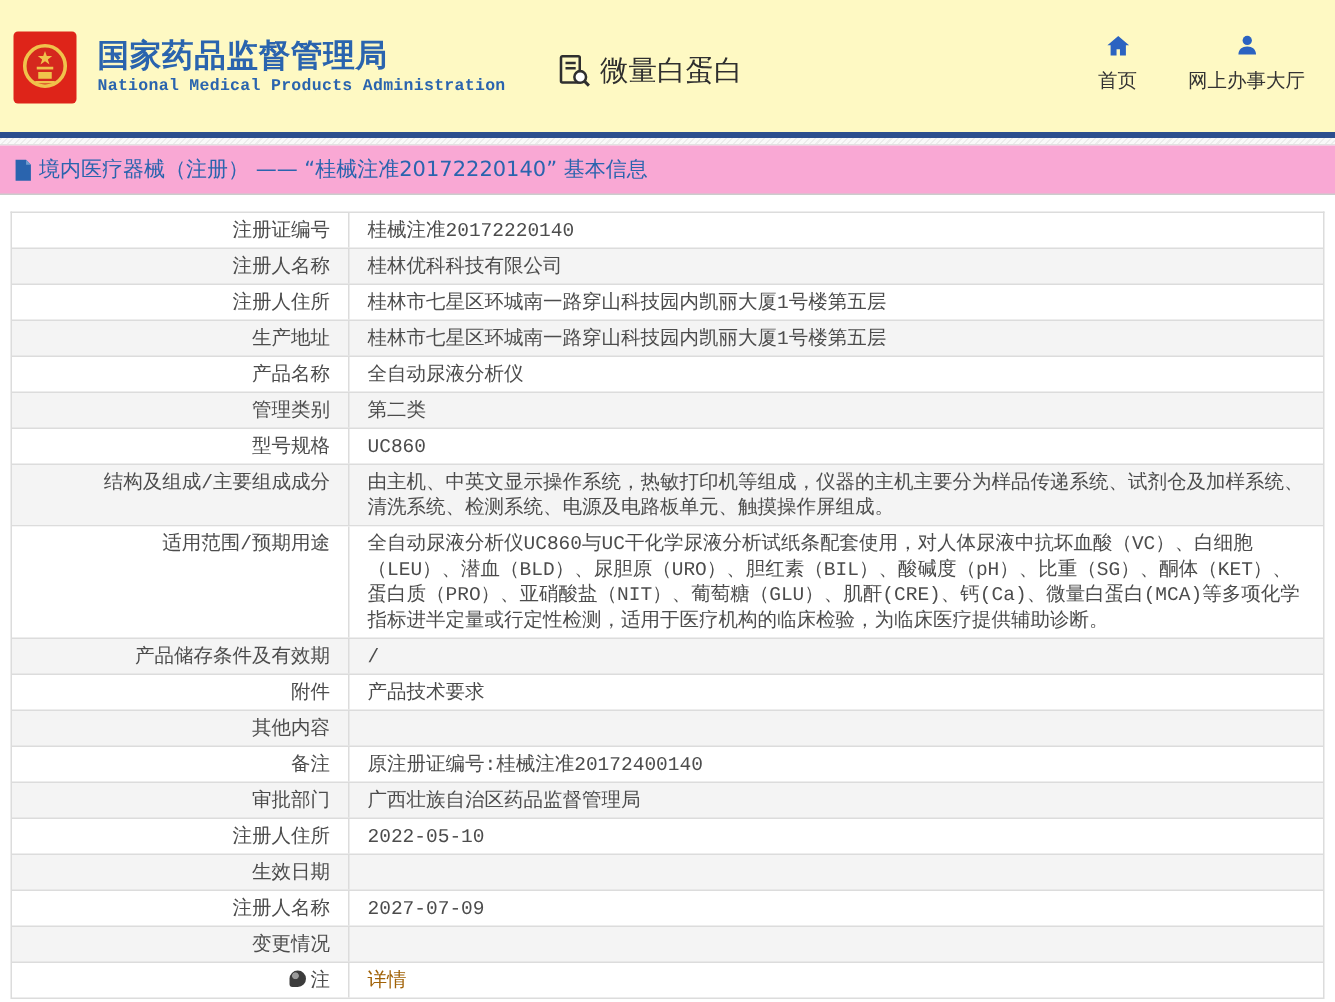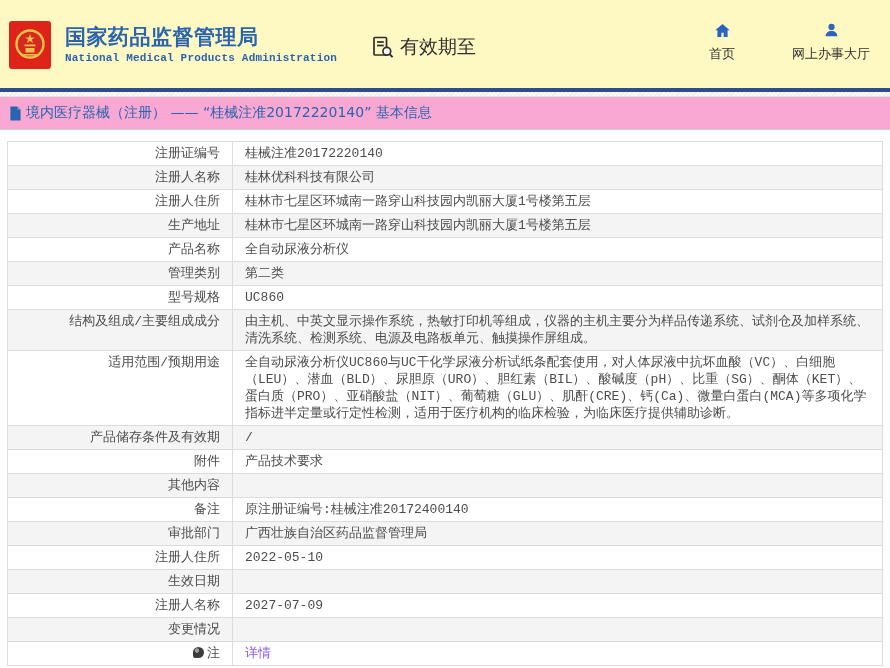--- a/index.html
+++ b/index.html
@@ -14,41 +14,41 @@
   .logo {
     width:42px; height:48px; margin-left:9px; margin-top:2px;
     background:#de2419; border-radius:3px;
     display:flex; align-items:center; justify-content:center; cursor:pointer;
   }
   .title-block { margin-left:14px; }
   .title-cn { font-size:21px; font-weight:bold; color:#2a64ae; letter-spacing:0.5px; line-height:24px; }
   .title-en { font-size:11px; font-weight:bold; color:#2a64ae; margin-top:3px; letter-spacing:0.2px;font-family:Liberation Mono, monospace; }
   .data-query { display:flex; align-items:center; margin-left:34px; margin-top:6px; color:#2f2f2f; font-size:19px; font-weight:500; cursor:pointer; }
   .data-query svg { margin-right:5px; }
-  .top-nav { position:absolute; right:20px; top:22px; display:flex; gap:57px; }
+  .top-nav { position:absolute; right:20px; top:22px; display:flex; gap:34px; }
   .nav-item { display:flex; flex-direction:column; align-items:center; font-size:13px; color:#333; cursor:pointer; }
   .nav-item svg { margin-bottom:6px; }
   
   .blue-line { height:4px; background:#2b4e8e; }
   .texture-strip { height:5px; background:repeating-linear-gradient(135deg,#ececec 0 1px,#f9f9f9 1px 3px); border-bottom:1px solid #e2e2e2; }
   .breadcrumb-bar {
     height:33px; background:#f9a8d4; border-bottom:1px solid #cccccc;
     display:flex; align-items:center; padding-left:9px;
     color:#2a64ae; font-size:14px;
   }
   .breadcrumb-bar svg { margin-right:4px; }
   
   .content { padding:11px 7px 0 7px;font-family:Liberation Mono, monospace; }
   .info-table { border:1px solid #dcdcdc; border-bottom:none; }
   .trow { display:flex; border-bottom:1px solid #dcdcdc; min-height:24px; background:#fff; }
   .trow:nth-child(even) { background:#f4f4f4; }
   .cell { font-size:13px; line-height:17px; color:#4c4c4c; padding:3px 12px; }
   .cell.label { width:225px; flex:0 0 225px; text-align:right; border-right:1px solid #dcdcdc; padding-right:12px; }
   .cell.value { flex:1; }
-  .detail-link { color:#8b5cf6; text-decoration:none; cursor:pointer; }
+  .detail-link { color:#a16207; text-decoration:none; cursor:pointer; }
   .note-icon {
     display:inline-block; width:11px; height:11px; border-radius:50% 50% 50% 2px;
     background:radial-gradient(circle at 36% 32%, #9a9a9a 0 2px, #3c3c3c 2.5px);
     vertical-align:-1px; margin-right:3px;
   }
 </style>
 </head>
 <body>
 
 <div class="header">
@@ -70,21 +70,21 @@
   <div class="data-query">
     <span style="display:flex;">
       <svg width="24" height="24" viewBox="0 0 24 24" fill="none" stroke="#2f2f2f" stroke-width="1.7">
         <rect x="3" y="2.5" width="12.5" height="17.5" rx="1"></rect>
         <line x1="6" y1="7" x2="12.8" y2="7"></line>
         <line x1="6" y1="10.5" x2="12.8" y2="10.5"></line>
         <circle cx="15.8" cy="16.3" r="3.9" fill="#fff"></circle>
         <line x1="18.6" y1="19.1" x2="21.6" y2="22.1" stroke-width="2"></line>
       </svg>
     </span>
-    <span>有效期至</span>
+    <span>微量白蛋白</span>
   </div>
   <div class="top-nav">
     <div class="nav-item">
       <span style="display:flex;">
         <svg width="17" height="17" viewBox="0 0 24 24" fill="#2b63c1">
           <path d="M12 2.8L1.8 11.6h3v9.6h5.6v-6h3.2v6h5.6v-9.6h3z"></path>
         </svg>
       </span>
       <span>首页</span>
     </div>

